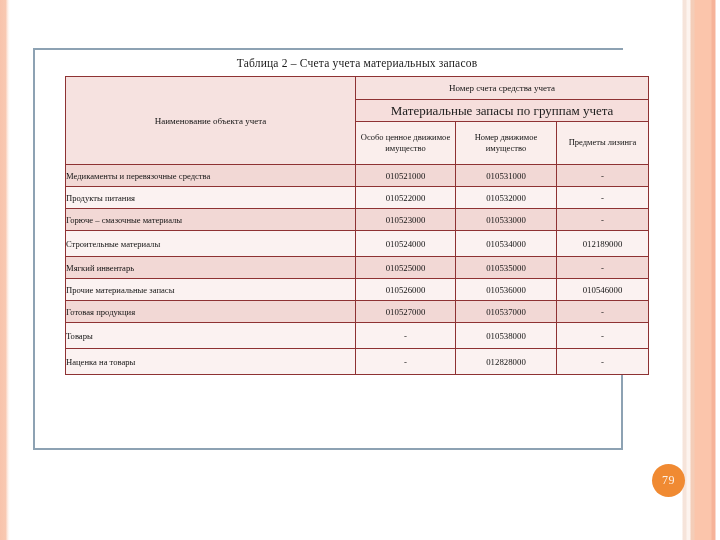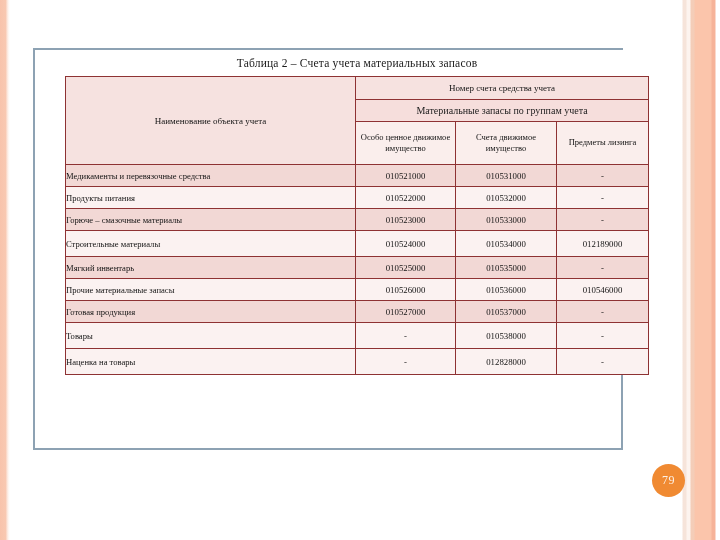--- a/index.html
+++ b/index.html
@@ -84,21 +84,21 @@
     text-align:center;
     font-size:9px;
     font-weight:bold;
     color:#131313;
     vertical-align:top;
     padding-top:7px;
   }
   .hdr-group{
     background:#f6dedc;
     text-align:center;
-    font-size:10px;
+    font-size:13px;
     color:#1c1c1c;
     height:21px;
     padding:2px 4px;
   }
   .hdr-sub{
     background:#faeeec;
     text-align:center;
     font-size:8.5px;
     color:#131313;
     height:42px;
@@ -162,21 +162,21 @@
           <td class="hdr-name" rowspan="3">Наименование объекта учета</td>
           <td class="hdr-main" colspan="3">Номер счета средства учета</td>
         </tr>
 
         <tr>
           <td class="hdr-group" colspan="3">Материальные запасы по группам учета</td>
         </tr>
 
         <tr>
           <td class="hdr-sub">Особо ценное движимое имущество</td>
-          <td class="hdr-sub">Счета движимое имущество</td>
+          <td class="hdr-sub">Номер движимое имущество</td>
           <td class="hdr-sub">Предметы лизинга</td>
         </tr>
 
         <tr class="r-dark short">
           <td class="nm">Медикаменты и перевязочные средства</td>
           <td class="num">010521000</td>
           <td class="num">010531000</td>
           <td class="num">-</td>
         </tr>
         <tr class="r-light short">

